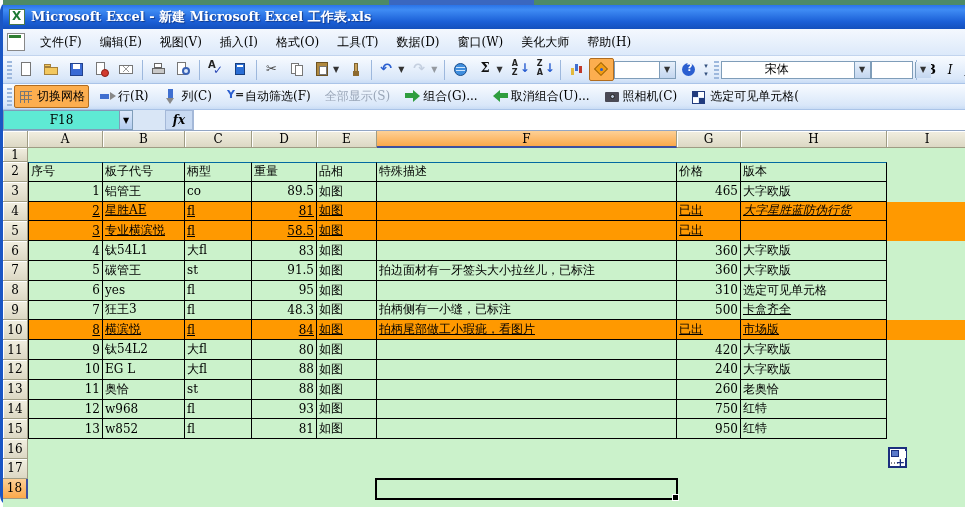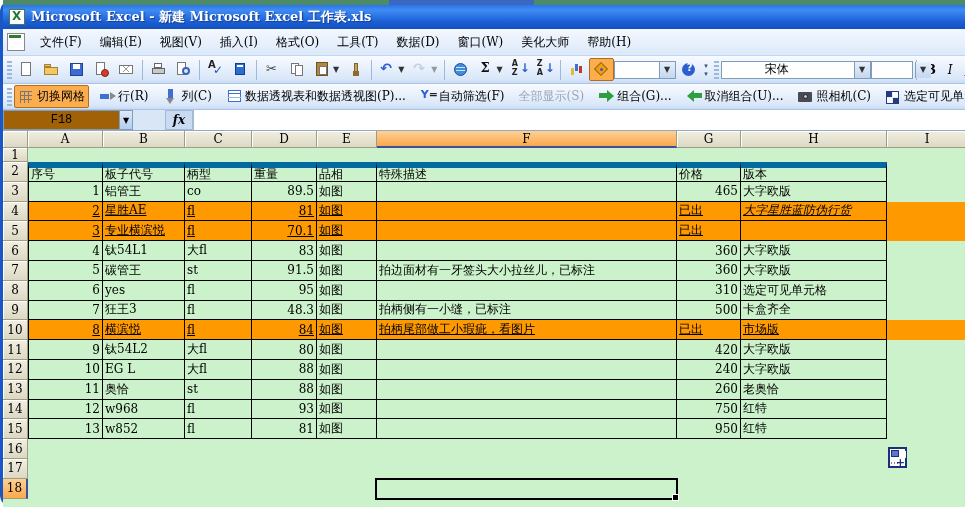--- a/index.html
+++ b/index.html
@@ -86,35 +86,35 @@
   .ic-group::before{content:"";left:1px;top:5px;width:8px;height:5px;background:#2f9e3f;}
   .ic-group::after{content:"";left:9px;top:2px;border:6px solid transparent;border-left:7px solid #2f9e3f;}
   .ic-ungroup::before{content:"";left:8px;top:5px;width:8px;height:5px;background:#2f9e3f;}
   .ic-ungroup::after{content:"";right:9px;top:2px;border:6px solid transparent;border-right:7px solid #2f9e3f;}
   .ic-camera::before{content:"";left:1px;top:4px;width:14px;height:10px;background:#4a4a55;border-radius:1px;}
   .ic-camera::after{content:"";left:6px;top:6px;width:5px;height:5px;border-radius:50%;background:#b8c4d8;border:1px solid #222;}
   .ic-select-visible::before{content:"";left:2px;top:4px;width:5px;height:5px;background:#223c7e;box-shadow:6px 0 0 #fff,0 6px 0 #fff,6px 6px 0 #223c7e;}
   .ic-select-visible::after{content:"";left:1px;top:3px;width:13px;height:13px;border:1px solid #223c7e;}
   
   #formulabar{position:absolute;left:0;top:110px;width:965px;height:21px;background:#d9e6f6;border-bottom:1px solid #93a6c4;display:flex;align-items:stretch;box-sizing:border-box;}
-  #namebox{width:116px;background:#a16207;border:1px solid #7f9db9;border-right:none;display:flex;align-items:center;justify-content:center;box-sizing:border-box;font-family:Liberation Mono, monospace;}
+  #namebox{width:116px;background:#5eead4;border:1px solid #7f9db9;border-right:none;display:flex;align-items:center;justify-content:center;box-sizing:border-box;}
   #namebox-dd{width:14px;background:linear-gradient(#dce9fb,#b4cdf0);border:1px solid #7f9db9;display:flex;align-items:center;justify-content:center;font-size:8px;font-family:"DejaVu Sans",sans-serif;box-sizing:border-box;}
   #fx-btn{width:28px;margin-left:32px;background:#c9daf2;border:1px solid #a4b8d8;display:flex;align-items:center;justify-content:center;font-style:italic;font-weight:bold;box-sizing:border-box;}
   #formula-input{flex:1;background:#fff;border-left:1px solid #a4b8d8;}
   
   #sheet{position:absolute;left:0;top:131px;width:965px;height:376px;background:var(--sheet-bg,#cbf2cb);overflow:hidden;}
   #colheads{display:flex;height:17px;}
   .hcell{background:linear-gradient(#f2efe1,#dcd8c4);border-right:1px solid #9f9c84;border-bottom:1px solid #9f9c84;box-shadow:inset 1px 1px 0 #fff;display:flex;align-items:center;justify-content:center;box-sizing:border-box;flex:none;height:17px;font-size:12px;}
   .hcell.sel{background:linear-gradient(#fdd096,#fba94a);border-bottom:2px solid #3c50a0;box-shadow:none;}
   .sheet-row{display:flex;}
   .rowhead{width:25px;background:linear-gradient(#f2efe1,#dcd8c4);border-right:1px solid #9f9c84;border-bottom:1px solid #9f9c84;box-shadow:inset 1px 1px 0 #fff;display:flex;align-items:center;justify-content:center;box-sizing:border-box;flex:none;font-size:12px;}
   .rowhead.sel{background:linear-gradient(#fdd096,#fba94a);border-right:2px solid #3c50a0;box-shadow:none;}
   .cell{box-sizing:border-box;flex:none;border-right:1px solid #000;border-bottom:1px solid #000;padding:0 2px;display:flex;align-items:center;overflow:hidden;white-space:nowrap;font-size:12px;}
   .cell.first-col{border-left:1px solid #000;}
-  .row-top .cell{border-top:6px solid #0369a1;}
+  .row-top .cell{border-top:1px solid #0369a1;}
   .cell.num{justify-content:flex-end;}
   .filler{box-sizing:border-box;flex:none;}
   .orange-bg{background:var(--sold,#ff9900);}
   .sheet-row.u .cell{text-decoration:underline;}
   #selection{position:absolute;border:2px solid #000;box-sizing:border-box;}
   #fill-handle{position:absolute;right:-3px;bottom:-3px;width:5px;height:5px;background:#000;border:1px solid #fff;}
   #smart-tag{position:absolute;width:19px;height:21px;background:#fff;border:2px solid #1b2f7e;box-sizing:border-box;}
   #smart-tag::before{content:"";position:absolute;left:1px;top:1px;width:6px;height:5px;background:#5b79c9;box-shadow:7px 1px 0 #fff,7px 1px 0 0 #5b79c9;border:1px solid #1b2f7e;}
   #smart-tag::after{content:"+";position:absolute;right:0px;bottom:-3px;color:#1b2f7e;font-weight:bold;font-size:11px;font-family:"DejaVu Sans",sans-serif;}
   #smart-tag .dots{position:absolute;left:1px;bottom:2px;width:12px;height:2px;background:repeating-linear-gradient(90deg,#888 0 1px,transparent 1px 3px);}
@@ -257,24 +257,20 @@
         </span>
         <span class="tb-btn">
           <span class="ic ic-insert-row"></span>
           <span class="tb-label">行(R)</span>
         </span>
         <span class="tb-btn">
           <span class="ic ic-insert-col"></span>
           <span class="tb-label">列(C)</span>
         </span>
         <span class="tb-btn">
-          <span class="ic ic-pivot"></span>
-          <span class="tb-label">数据透视表和数据透视图(P)...</span>
-        </span>
-        <span class="tb-btn">
           <span class="ic ic-autofilter"></span>
           <span class="tb-label">自动筛选(F)</span>
         </span>
         <span class="tb-btn">
           <span class="tb-label gray">全部显示(S)</span>
         </span>
         <span class="tb-btn">
           <span class="ic ic-group"></span>
           <span class="tb-label">组合(G)...</span>
         </span>
@@ -356,21 +352,21 @@
           <div class="cell orange-bg" style="width: 300px;"></div>
           <div class="cell orange-bg" style="width: 64px;">已出</div>
           <div class="cell orange-bg" style="width: 146px; font-style: italic;">大字星胜蓝防伪行货</div>
           <div class="filler orange-bg" style="width: 81px; height: 100%;"></div>
         </div>
         <div class="sheet-row u" style="height: 19.8px;">
           <div class="rowhead">5</div>
           <div class="cell first-col num orange-bg" style="width: 75px;">3</div>
           <div class="cell orange-bg" style="width: 82px;">专业横滨悦</div>
           <div class="cell orange-bg" style="width: 67px;">fl</div>
-          <div class="cell num orange-bg" style="width: 65px;">70.1</div>
+          <div class="cell num orange-bg" style="width: 65px;">58.5</div>
           <div class="cell orange-bg" style="width: 60px;">如图</div>
           <div class="cell orange-bg" style="width: 300px;"></div>
           <div class="cell orange-bg" style="width: 64px;">已出</div>
           <div class="cell orange-bg" style="width: 146px;"></div>
           <div class="filler orange-bg" style="width: 81px; height: 100%;"></div>
         </div>
         <div class="sheet-row" style="height: 19.8px;">
           <div class="rowhead">6</div>
           <div class="cell first-col num" style="width: 75px;">4</div>
           <div class="cell" style="width: 82px;">钛54L1</div>
@@ -408,21 +404,21 @@
         </div>
         <div class="sheet-row" style="height: 19.8px;">
           <div class="rowhead">9</div>
           <div class="cell first-col num" style="width: 75px;">7</div>
           <div class="cell" style="width: 82px;">狂王3</div>
           <div class="cell" style="width: 67px;">fl</div>
           <div class="cell num" style="width: 65px;">48.3</div>
           <div class="cell" style="width: 60px;">如图</div>
           <div class="cell" style="width: 300px;">拍柄侧有一小缝，已标注</div>
           <div class="cell num" style="width: 64px;">500</div>
-          <div class="cell" style="width: 146px;">卡盒齐全</div>
+          <div class="cell" style="width: 146px; text-decoration: underline;">卡盒齐全</div>
           <div class="filler" style="width: 81px; height: 100%;"></div>
         </div>
         <div class="sheet-row u" style="height: 19.8px;">
           <div class="rowhead">10</div>
           <div class="cell first-col num orange-bg" style="width: 75px;">8</div>
           <div class="cell orange-bg" style="width: 82px;">横滨悦</div>
           <div class="cell orange-bg" style="width: 67px;">fl</div>
           <div class="cell num orange-bg" style="width: 65px;">84</div>
           <div class="cell orange-bg" style="width: 60px;">如图</div>
           <div class="cell orange-bg" style="width: 300px;">拍柄尾部做工小瑕疵，看图片</div>

